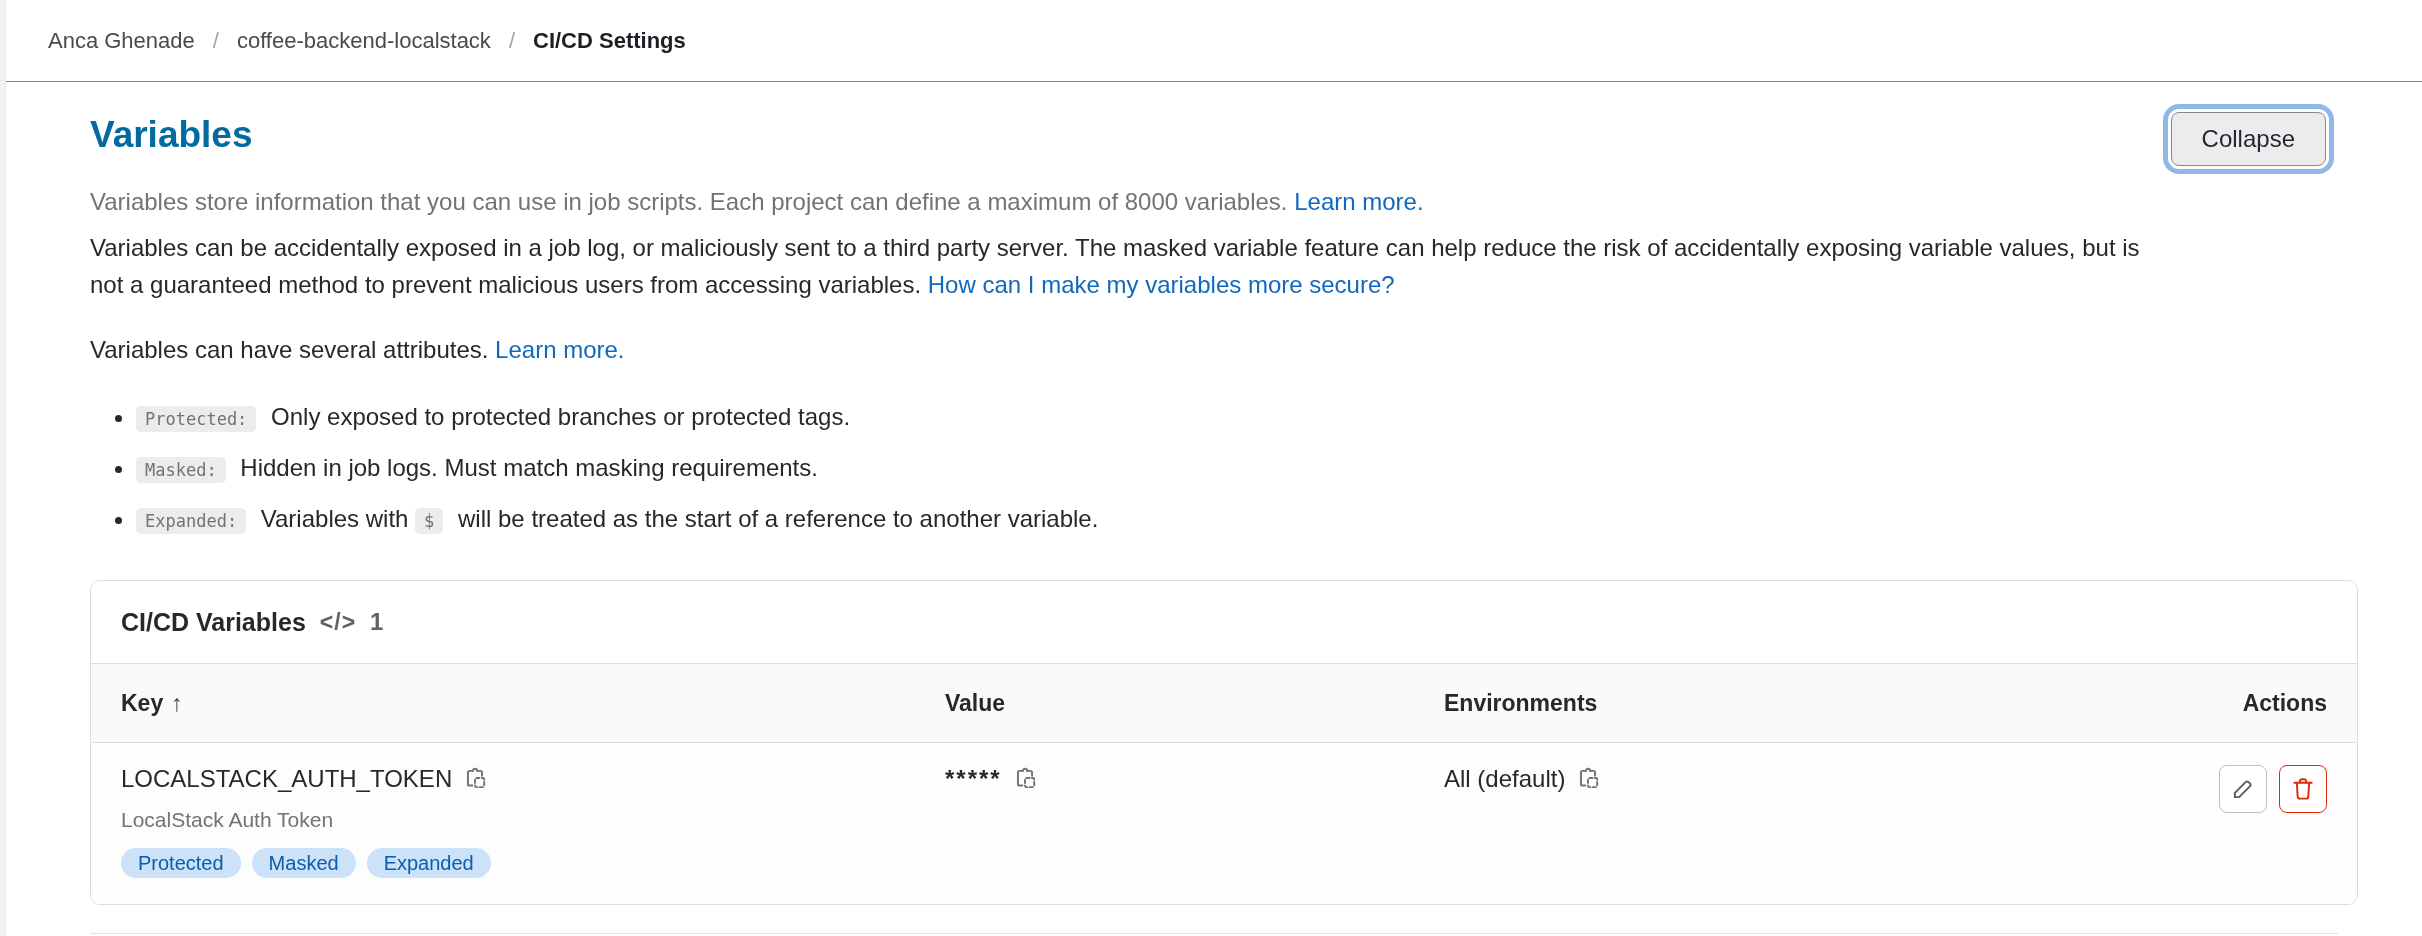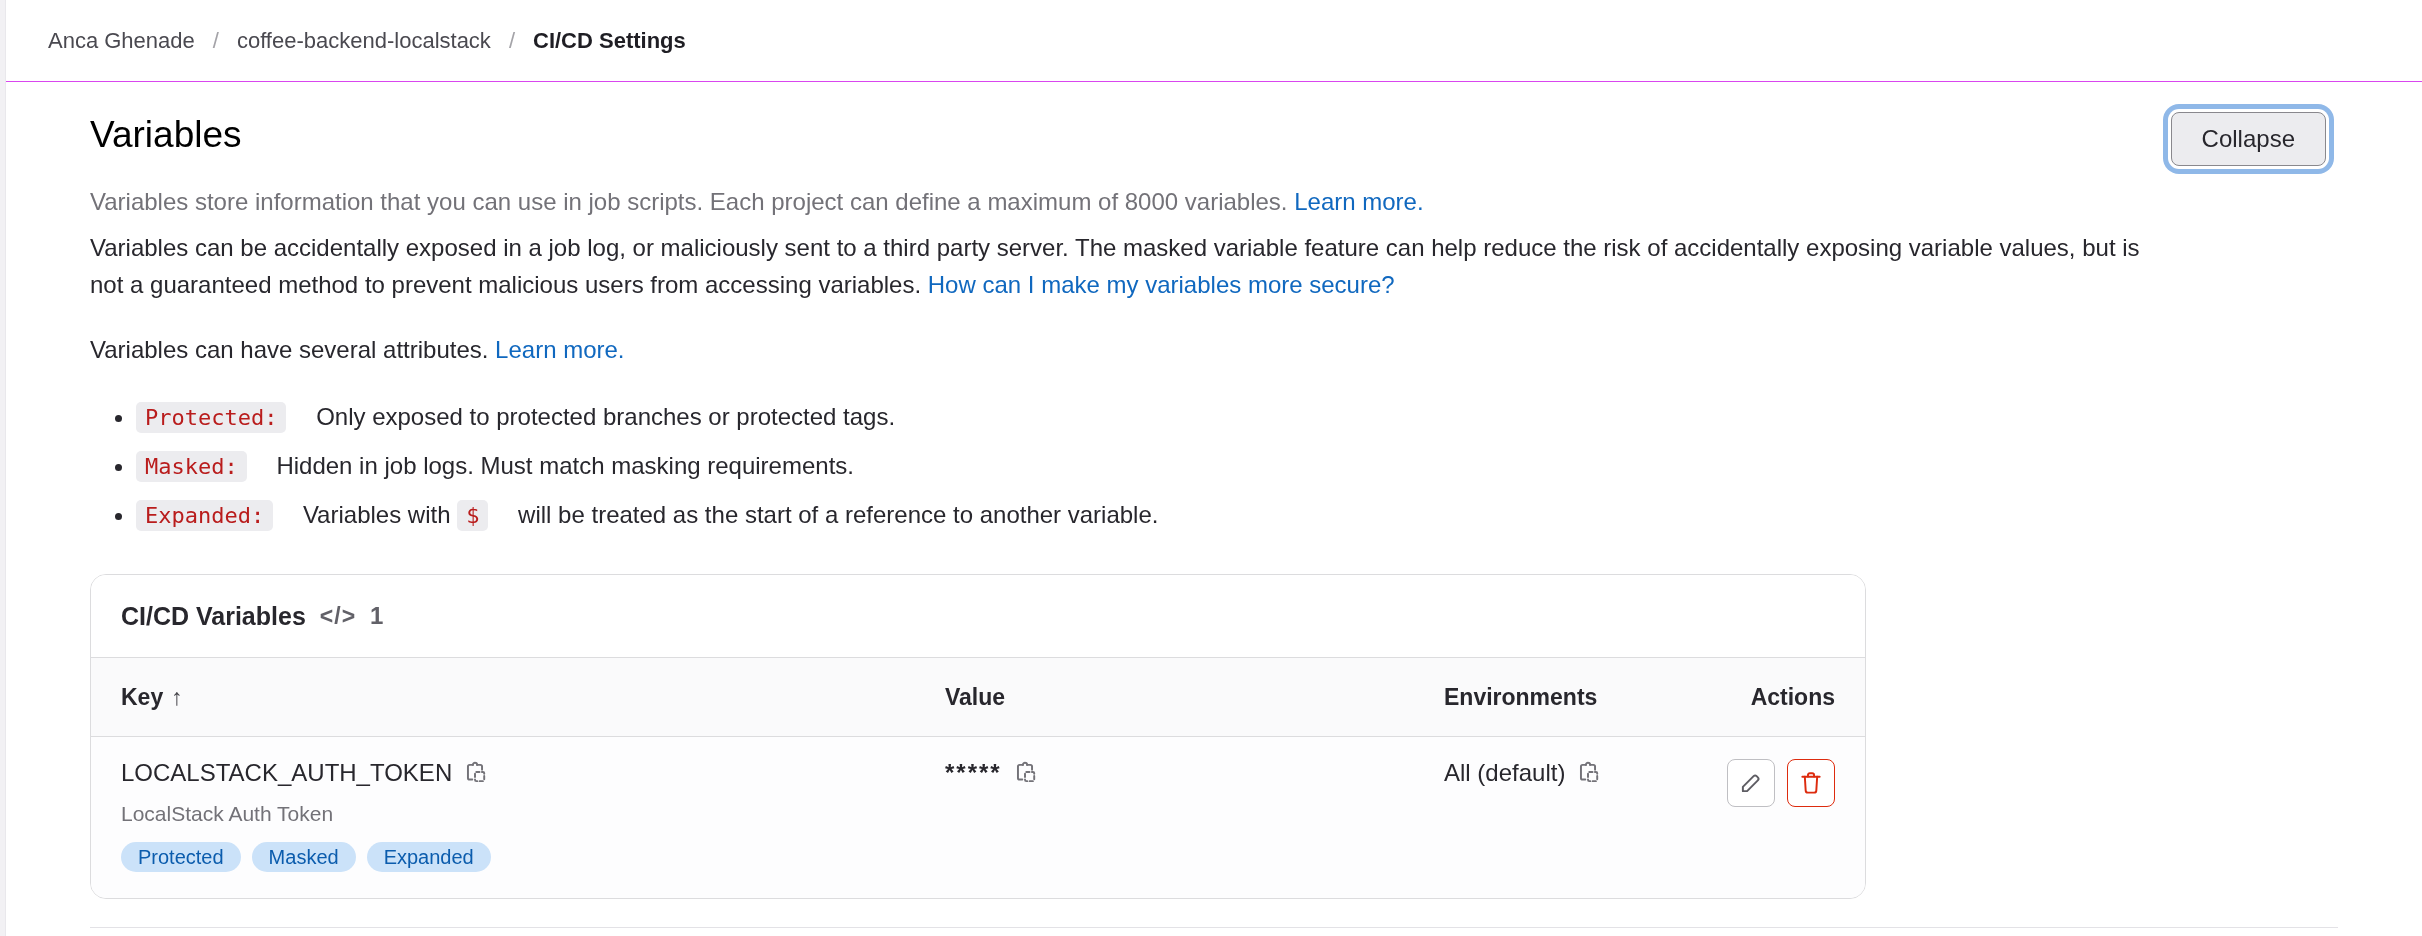--- a/index.html
+++ b/index.html
@@ -20,42 +20,42 @@
   .breadcrumb-bar {
     height: 82px; display: flex; align-items: center;
     padding: 0 48px; border-bottom: 1px solid #d946ef; background: #fff;
   }
   .crumb { font-size: 22px; color: #4a4950; text-decoration: none; cursor: pointer; }
   .crumb.current { font-weight: 700; color: #1f1e24; cursor: default; }
   .crumb-sep { color: #a4a3a8; font-size: 22px; margin: 0 18px; }
   
   .main { position: relative; padding: 0 92px 0 90px; }
   .settings-content { width: 2052px; }
-  .page-title { font-size: 37px; font-weight: 400; color: #000000; padding-top: 30px; line-height: 45px; }
+  .page-title { font-size: 37px; font-weight: 700; color: #0369a1; padding-top: 30px; line-height: 45px; }
   .collapse-btn {
     position: absolute; top: 30px; right: 96px;
     font-family: inherit; font-size: 24px; color: #28272d;
     background: #ececef; border: 1px solid #89888d; border-radius: 8px;
     padding: 12px 30px; cursor: pointer;
     box-shadow: 0 0 0 3px #ffffff, 0 0 0 8px #8fb8e8;
   }
   p.intro { margin-top: 26px; font-size: 24px; line-height: 37px; color: #737278; }
   p.body-text { margin-top: 9px; font-size: 24px; line-height: 37px; color: #28272d; }
   p.attributes { margin-top: 28px; font-size: 24px; line-height: 37px; color: #28272d; }
   a.doc-link { color: #1068bf; text-decoration: none; cursor: pointer; }
   ul.attr-list { margin: 30px 0 0 46px; }
   ul.attr-list li { font-size: 24px; line-height: 37px; color: #28272d; margin-bottom: 11px; }
   .code-chip {
-    font-family: "DejaVu Sans Mono", monospace; font-size: 22px; color: #b91c1c;
-    background: #ececef; border-radius: 5px; padding: 3px 9px; margin-right: 23px;
+    font-family: "DejaVu Sans Mono", monospace; font-size: 17px; color: #737373;
+    background: #ececef; border-radius: 5px; padding: 3px 9px; margin-right: 8px;
   }
   
   .var-card {
-    margin-top: 40px; width: 1776px;
-    border: 1px solid #dcdcde; border-radius: 16px; background: #fff; overflow: hidden;
+    margin-top: 40px; width: 2268px;
+    border: 1px solid #dcdcde; border-radius: 10px; background: #fff; overflow: hidden;
   }
   .card-header {
     height: 82px; display: flex; align-items: center; justify-content: space-between;
     padding: 0 30px; background: #fff;
   }
   .card-title-group { display: flex; align-items: center; gap: 14px; }
   .card-title { font-size: 25px; font-weight: 700; color: #28272d; }
   .code-glyph { font-size: 23px; font-weight: 600; color: #626168; letter-spacing: 1px; }
   .var-count { font-size: 24px; font-weight: 600; color: #626168; }
   .card-actions { display: flex; align-items: center; gap: 34px; }

